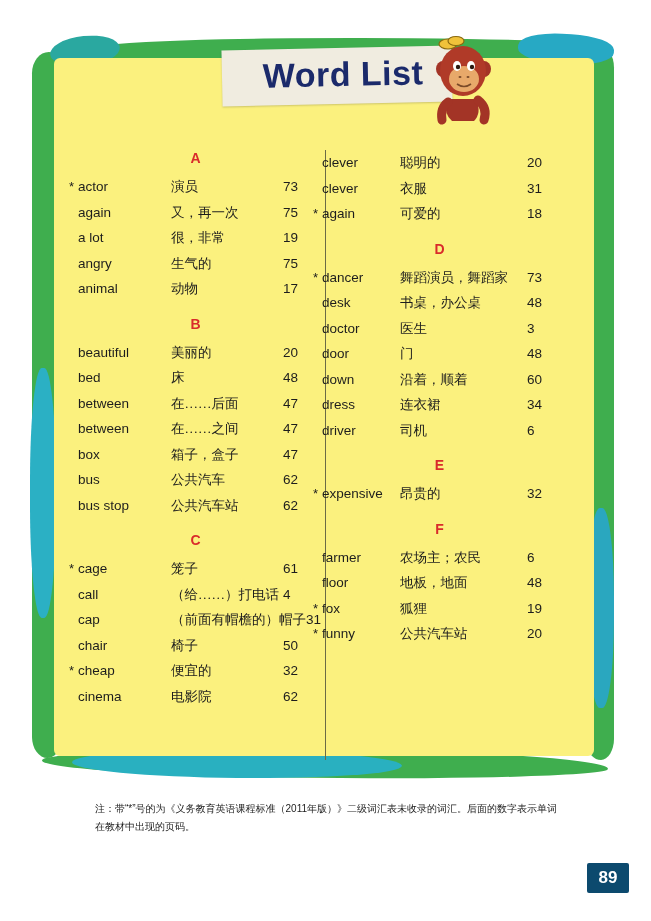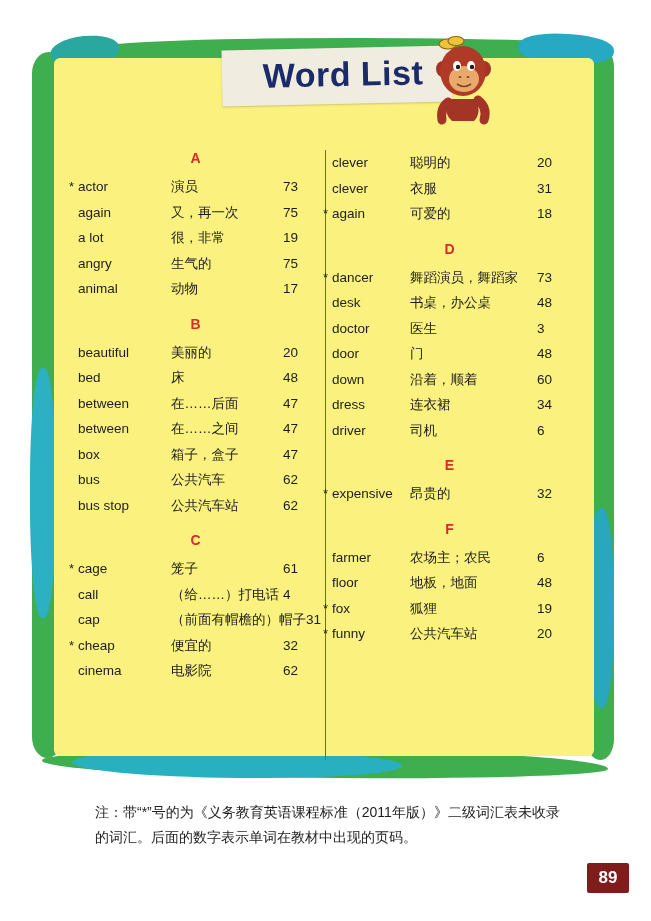--- a/index.html
+++ b/index.html
@@ -159,21 +159,21 @@
     top: 150px;
     width: 494px;
     height: 620px;
   }
   .col {
     position: absolute;
     top: 0;
     width: 235px;
   }
   .col.left { left: 0; }
-  .col.right { left: 254px; }
+  .col.right { left: 244px; }
   .divider {
     position: absolute;
     left: 247px;
     top: 0px;
     width: 1px;
     height: 610px;
     background: #6b6b45;
   }
 
   .letter-head {
@@ -204,21 +204,21 @@
   }
   .word {
     width: 93px;
     flex: none;
     white-space: nowrap;
   }
   .col.right .word { width: 78px; }
   .meaning {
     flex: 1 1 auto;
     white-space: nowrap;
-    font-family: Liberation Sans, sans-serif;
+    font-family: Liberation Serif, serif;
   }
   .meaning .sub {
     display: block;
     padding-top: 7px;
   }
   .page-no {
     width: 30px;
     flex: none;
     text-align: left;
     white-space: nowrap;
@@ -226,33 +226,33 @@
   .entry.two-line .page-no {
     align-self: flex-end;
   }
 
   
   .footnote {
     position: absolute;
     left: 95px;
     top: 800px;
     width: 470px;
-    font-size: 14px;
+    font-size: 10px;
     color: #1d1d1d;
     line-height: 1.75;
   }
 
   
   .page-badge {
     position: absolute;
     right: 22px;
     bottom: 28px;
     width: 42px;
     height: 30px;
-    background: #7f1d1d;
+    background: #0c4a6e;
     color: #ffffff;
     font-size: 17px;
     font-weight: bold;
     display: flex;
     align-items: center;
     justify-content: center;
     border-radius: 2px;
   }
 </style>
 </head>
@@ -389,20 +389,26 @@
       <span class="meaning">（给……）打电话</span>
       <span class="page-no">4</span>
     </div>
     <div class="entry">
       <span class="star"></span>
       <span class="word">cap</span>
       <span class="meaning">（前面有帽檐的）帽子</span>
       <span class="page-no">31</span>
     </div>
     <div class="entry">
+      <span class="star"></span>
+      <span class="word">chair</span>
+      <span class="meaning">椅子</span>
+      <span class="page-no">50</span>
+    </div>
+    <div class="entry">
       <span class="star">*</span>
       <span class="word">cheap</span>
       <span class="meaning">便宜的</span>
       <span class="page-no">32</span>
     </div>
     <div class="entry">
       <span class="star"></span>
       <span class="word">cinema</span>
       <span class="meaning">电影院</span>
       <span class="page-no">62</span>

